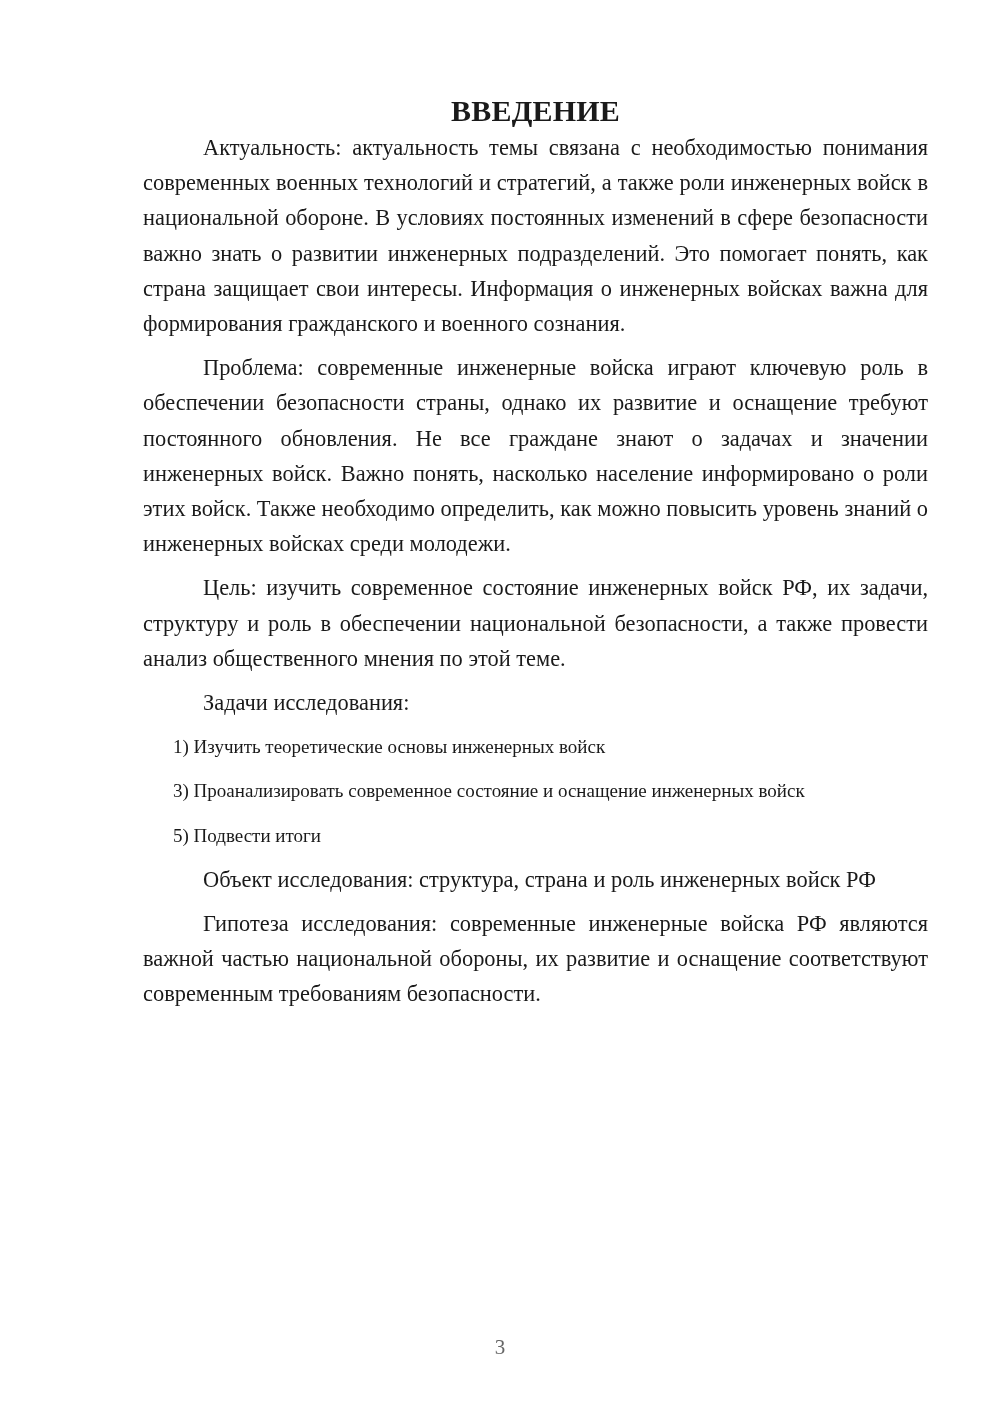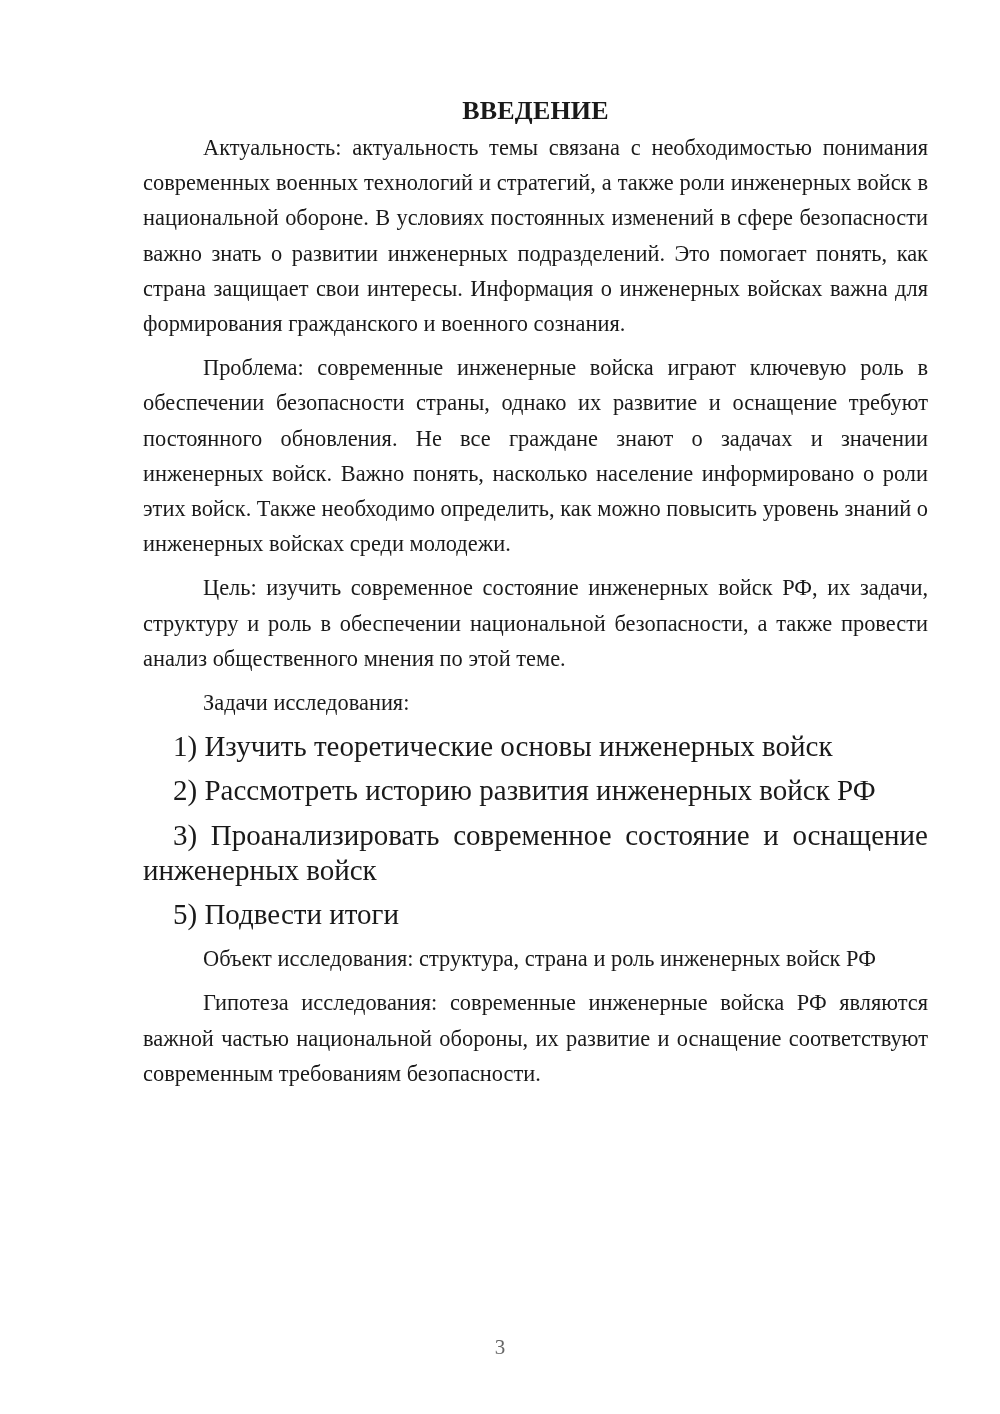--- a/index.html
+++ b/index.html
@@ -1,41 +1,40 @@
 <!DOCTYPE html>
 <html><head>
 <meta charset="utf-8">
 <style>
   html, body { margin: 0; padding: 0; background: #ffffff; }
   body { width: 1000px; height: 1414px; position: relative; overflow: hidden;
          font-family: "Liberation Serif", "DejaVu Serif", serif; color: #1a1a1a; }
   .page { position: absolute; left: 143px; top: 96px; width: 785px; }
-  .title { text-align: center; font-weight: bold; font-size: 26px; line-height: 30px;
+  .title { text-align: center; font-weight: bold; font-size: 30px; line-height: 30px;
            margin: 0 0 4px 0; letter-spacing: 0.2px; }
   .para { font-size: 22.4px; line-height: 35.2px; text-align: justify; text-align-last: left;
           text-indent: 60px; margin: 0 0 9px 0; }
-  .item { font-size: 29px; line-height: 35.2px; text-align: justify; text-align-last: left;
+  .item { font-size: 19px; line-height: 35.2px; text-align: justify; text-align-last: left;
           text-indent: 30px; margin: 0 0 9px 0; }
   .item.wide { text-align-last: left; font-family: Liberation Serif, serif; }
   .pagenum { position: absolute; left: 0; width: 1000px; top: 1335px; text-align: center;
              font-size: 21px; color: #666666; }
 </style>
 </head>
 <body>
 
 <div class="page">
   <div class="title">ВВЕДЕНИЕ</div>
 
   <p class="para">Актуальность: актуальность темы связана с необходимостью понимания современных военных технологий и стратегий, а также роли инженерных войск в национальной обороне. В условиях постоянных изменений в сфере безопасности важно знать о развитии инженерных подразделений. Это помогает понять, как страна защищает свои интересы. Информация о инженерных войсках важна для формирования гражданского и военного сознания.</p>
   <p class="para">Проблема: современные инженерные войска играют ключевую роль в обеспечении безопасности страны, однако их развитие и оснащение требуют постоянного обновления. Не все граждане знают о задачах и значении инженерных войск. Важно понять, насколько население информировано о роли этих войск. Также необходимо определить, как можно повысить уровень знаний о инженерных войсках среди молодежи.</p>
   <p class="para">Цель: изучить современное состояние инженерных войск РФ, их задачи, структуру и роль в обеспечении национальной безопасности, а также провести анализ общественного мнения по этой теме.</p>
   <p class="para">Задачи исследования:</p>
 
   <p class="item">1) Изучить теоретические основы инженерных войск</p>
-  <p class="item">2) Рассмотреть историю развития инженерных войск РФ</p>
   <p class="item wide">3) Проанализировать современное состояние и оснащение инженерных войск</p>
   <p class="item">5) Подвести итоги</p>
 
   <p class="para">Объект исследования: структура, страна и роль инженерных войск РФ</p>
   <p class="para">Гипотеза исследования: современные инженерные войска РФ являются важной частью национальной обороны, их развитие и оснащение соответствуют современным требованиям безопасности.</p>
 </div>
 
 <div class="pagenum">3</div>
 
 </body></html>

